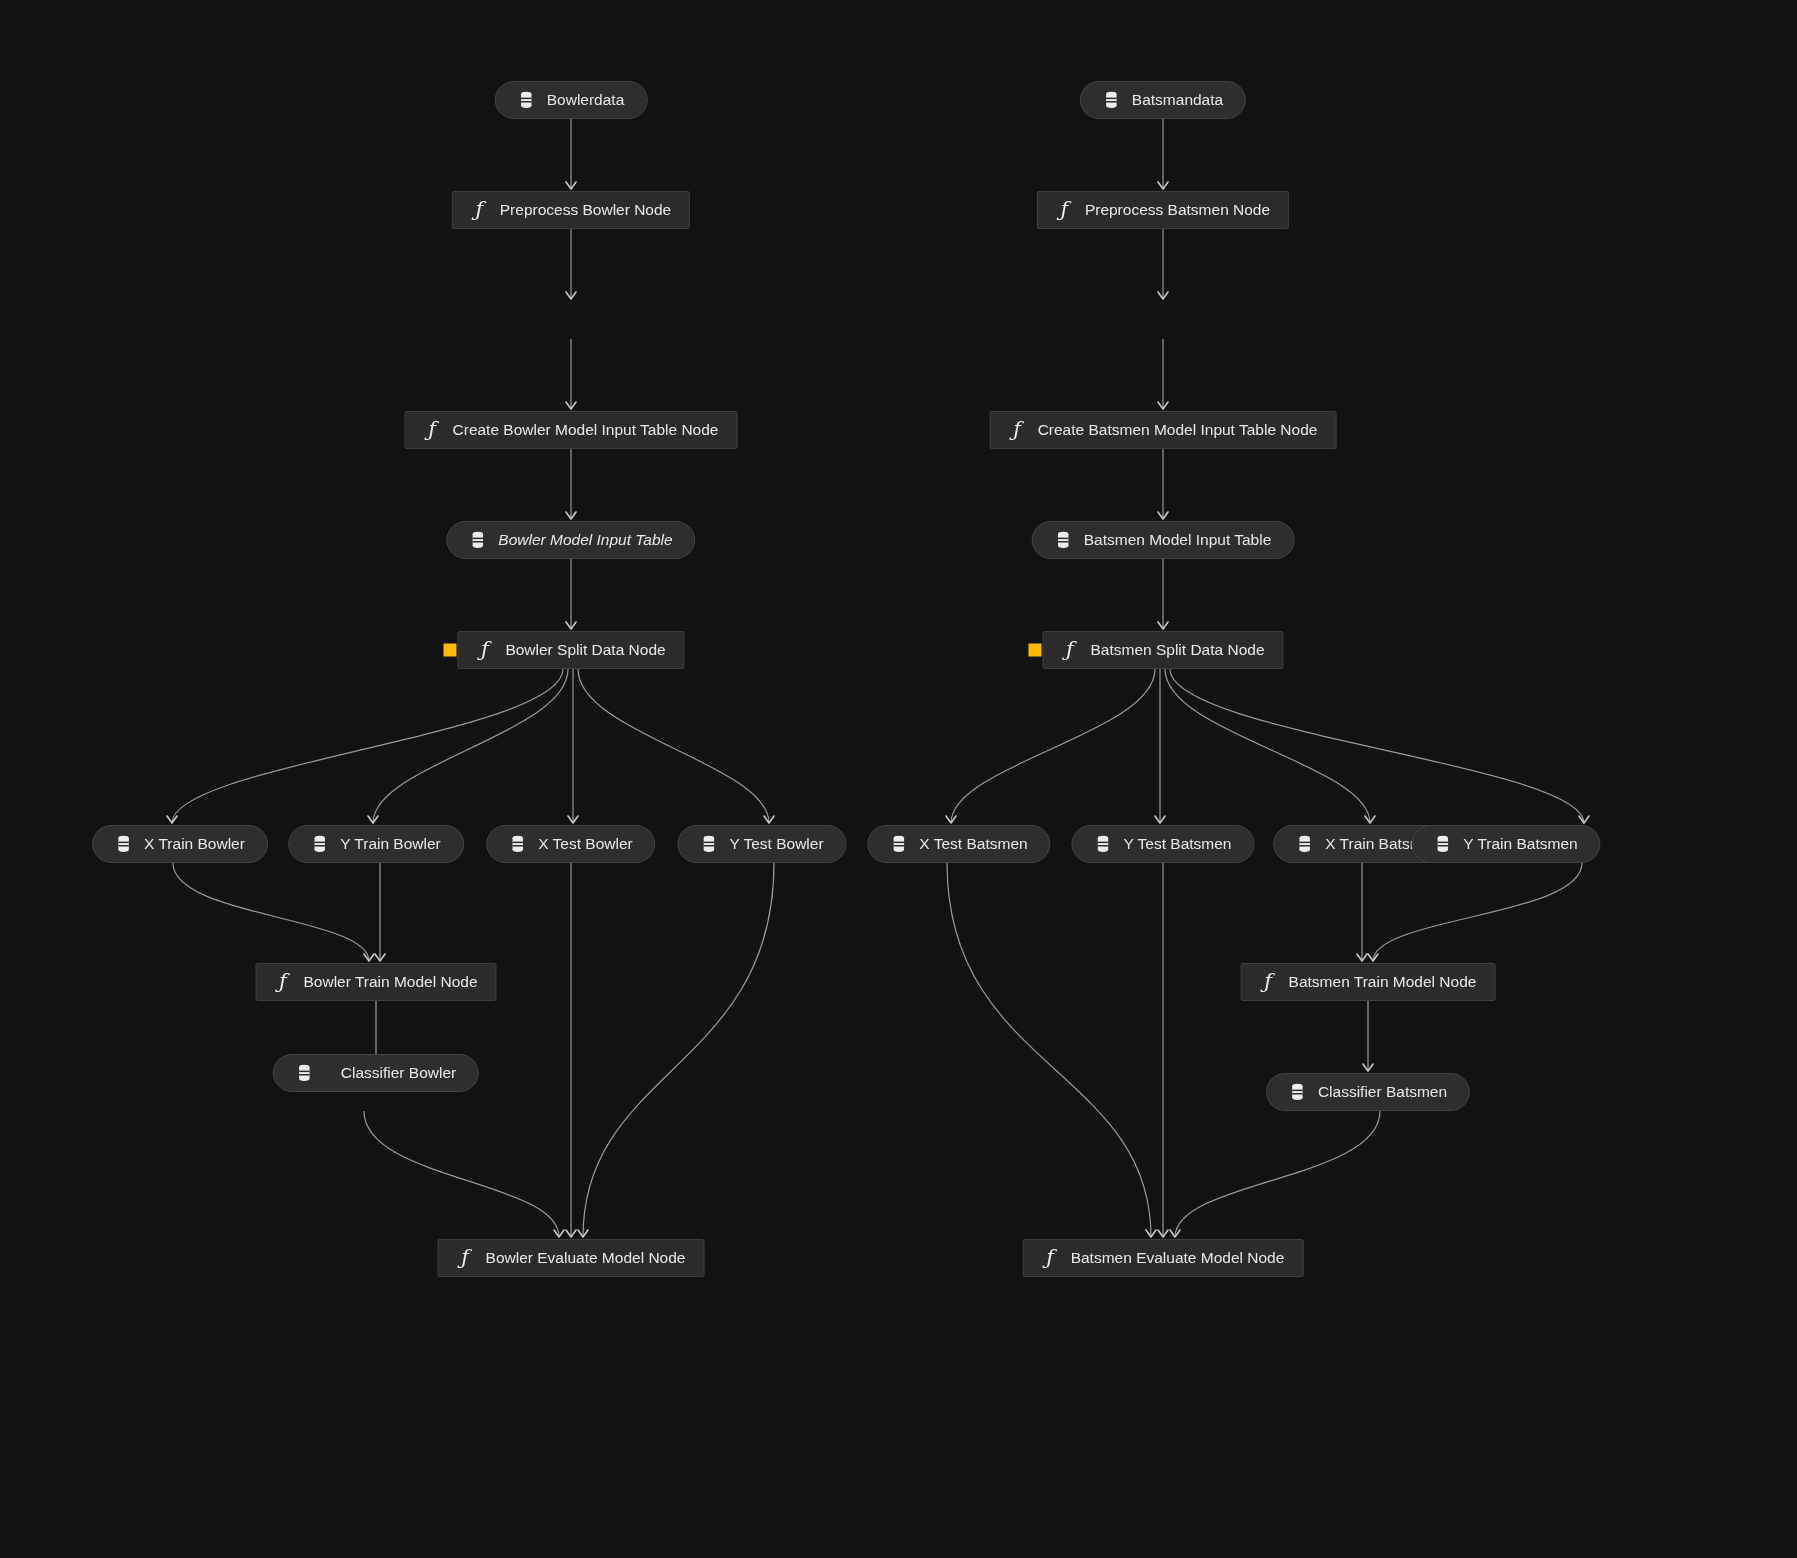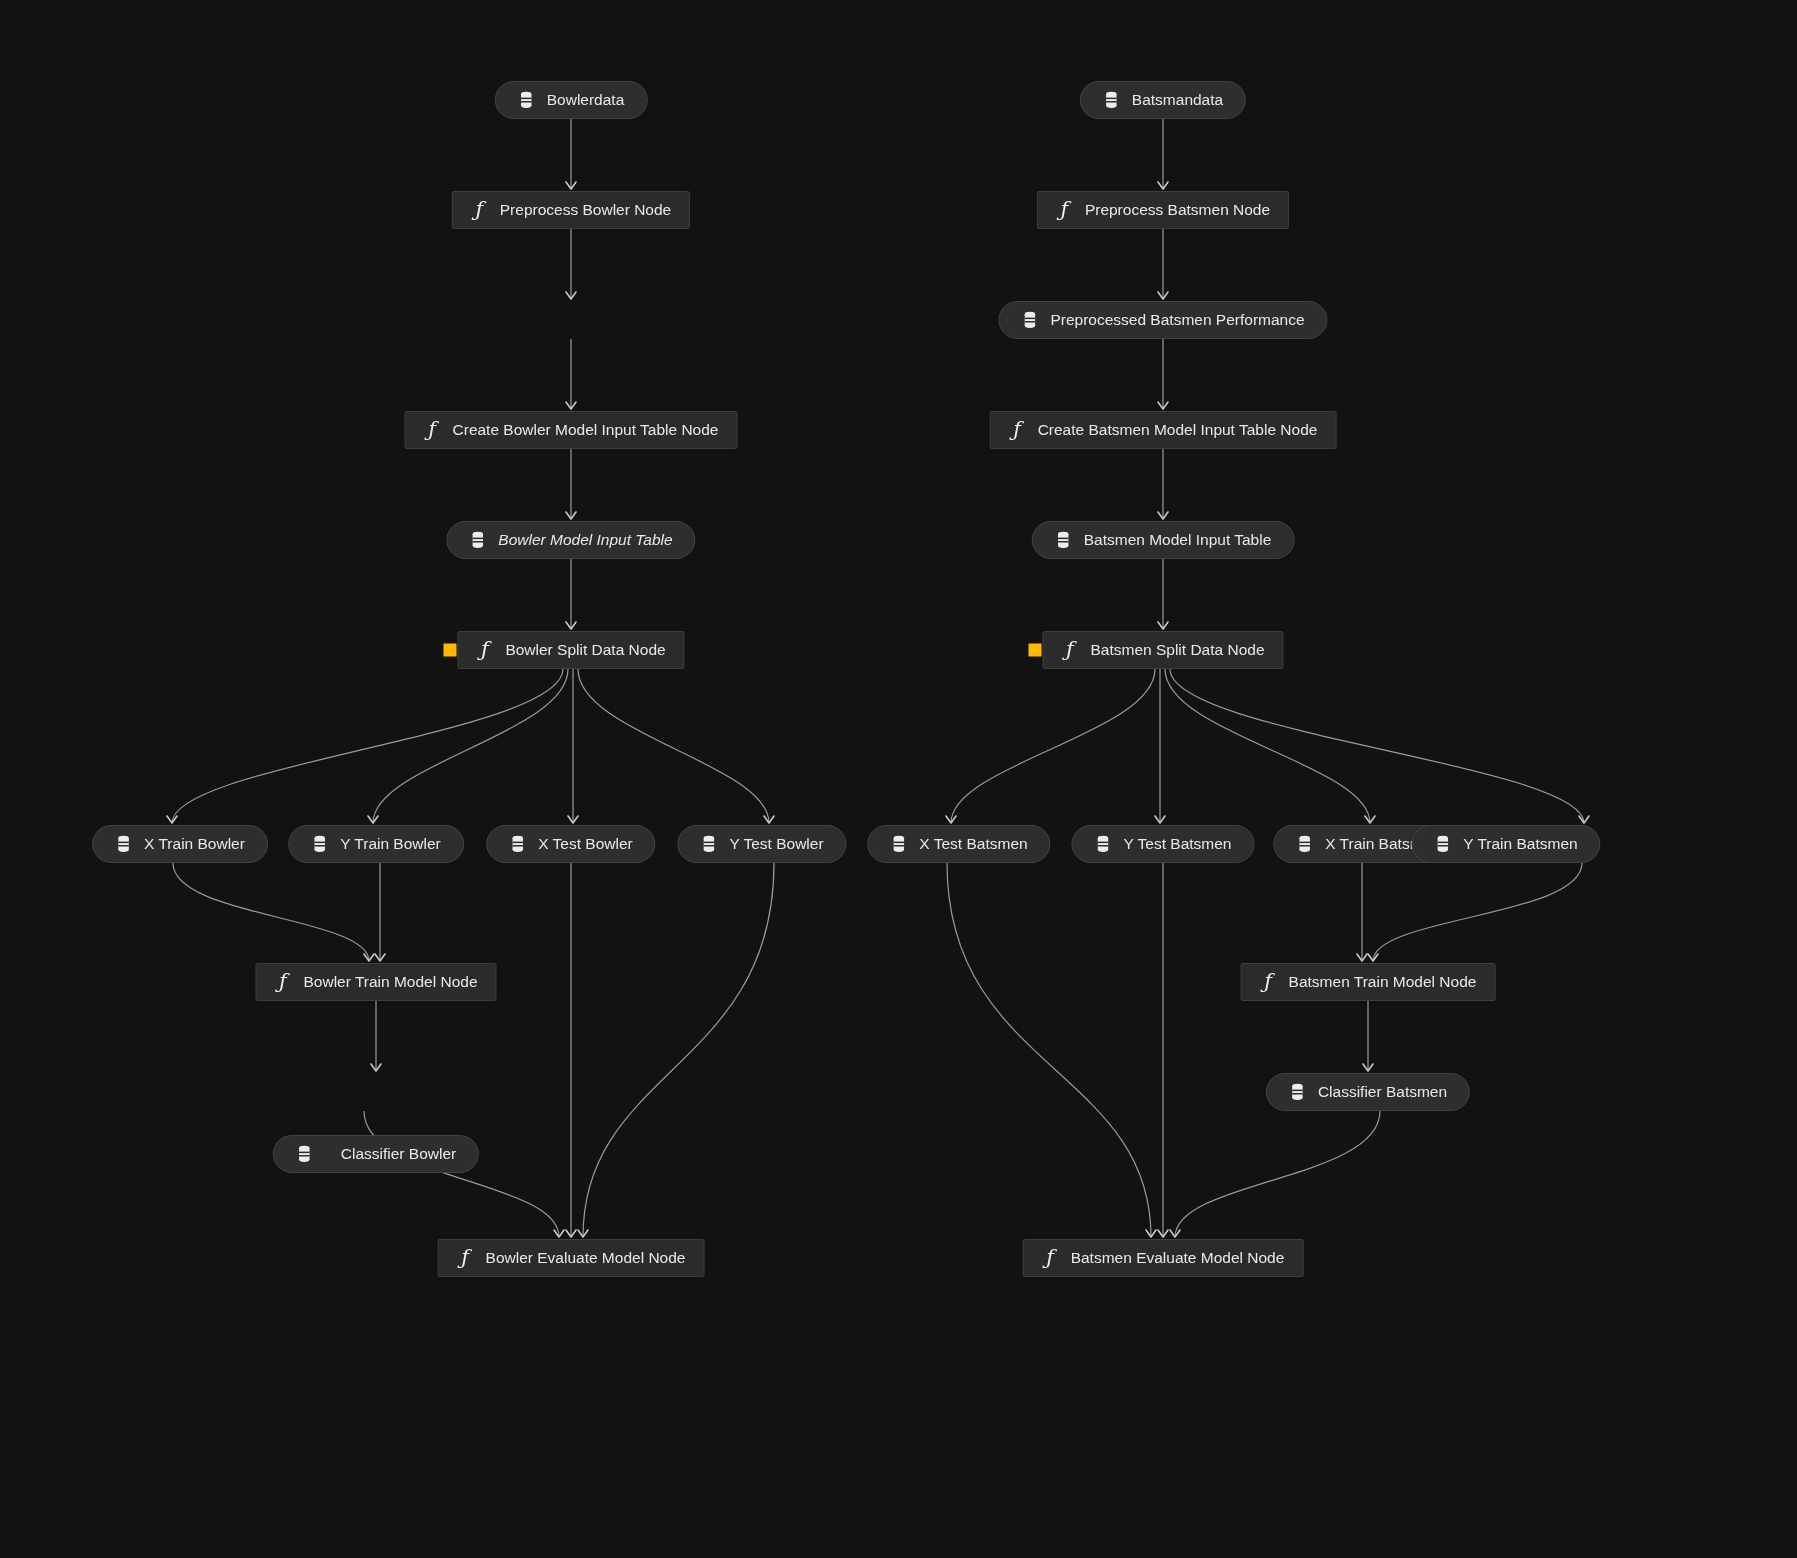--- a/index.html
+++ b/index.html
@@ -238,21 +238,21 @@
         </svg>
       </span>
       <span class="label">Y Test Bowler</span>
     </div>
     <div class="node func" style="left: 376px; top: 963px;">
       <span class="glyph">
         <span class="fnchar">ƒ</span>
       </span>
       <span class="label">Bowler Train Model Node</span>
     </div>
-    <div class="node data" style="left: 376px; top: 1135px; gap: 28px;">
+    <div class="node data" style="left: 376px; top: 1054px; gap: 28px;">
       <span class="glyph">
         <svg width="15" height="18" viewBox="0 0 15 18">
           <ellipse cx="7.5" cy="3.2" rx="5.2" ry="2.4" fill="#ededed"></ellipse>
           <rect x="2.3" y="3.2" width="10.4" height="11.4" fill="#ededed"></rect>
           <ellipse cx="7.5" cy="14.6" rx="5.2" ry="2.4" fill="#ededed"></ellipse>
           <rect x="2.3" y="6.6" width="10.4" height="1.5" fill="#2c2c2c"></rect>
           <rect x="2.3" y="10" width="10.4" height="1.5" fill="#2c2c2c"></rect>
         </svg>
       </span>
       <span class="label">Classifier Bowler</span>
@@ -273,32 +273,20 @@
           <rect x="2.3" y="10" width="10.4" height="1.5" fill="#2c2c2c"></rect>
         </svg>
       </span>
       <span class="label">Batsmandata</span>
     </div>
     <div class="node func" style="left: 1163px; top: 191px;">
       <span class="glyph">
         <span class="fnchar">ƒ</span>
       </span>
       <span class="label">Preprocess Batsmen Node</span>
-    </div>
-    <div class="node data" style="left: 1163px; top: 301px;">
-      <span class="glyph">
-        <svg width="15" height="18" viewBox="0 0 15 18">
-          <ellipse cx="7.5" cy="3.2" rx="5.2" ry="2.4" fill="#ededed"></ellipse>
-          <rect x="2.3" y="3.2" width="10.4" height="11.4" fill="#ededed"></rect>
-          <ellipse cx="7.5" cy="14.6" rx="5.2" ry="2.4" fill="#ededed"></ellipse>
-          <rect x="2.3" y="6.6" width="10.4" height="1.5" fill="#2c2c2c"></rect>
-          <rect x="2.3" y="10" width="10.4" height="1.5" fill="#2c2c2c"></rect>
-        </svg>
-      </span>
-      <span class="label">Preprocessed Batsmen Performance</span>
     </div>
     <div class="node func" style="left: 1163px; top: 411px;">
       <span class="glyph">
         <span class="fnchar">ƒ</span>
       </span>
       <span class="label">Create Batsmen Model Input Table Node</span>
     </div>
     <div class="node data" style="left: 1163px; top: 521px;">
       <span class="glyph">
         <svg width="15" height="18" viewBox="0 0 15 18">

